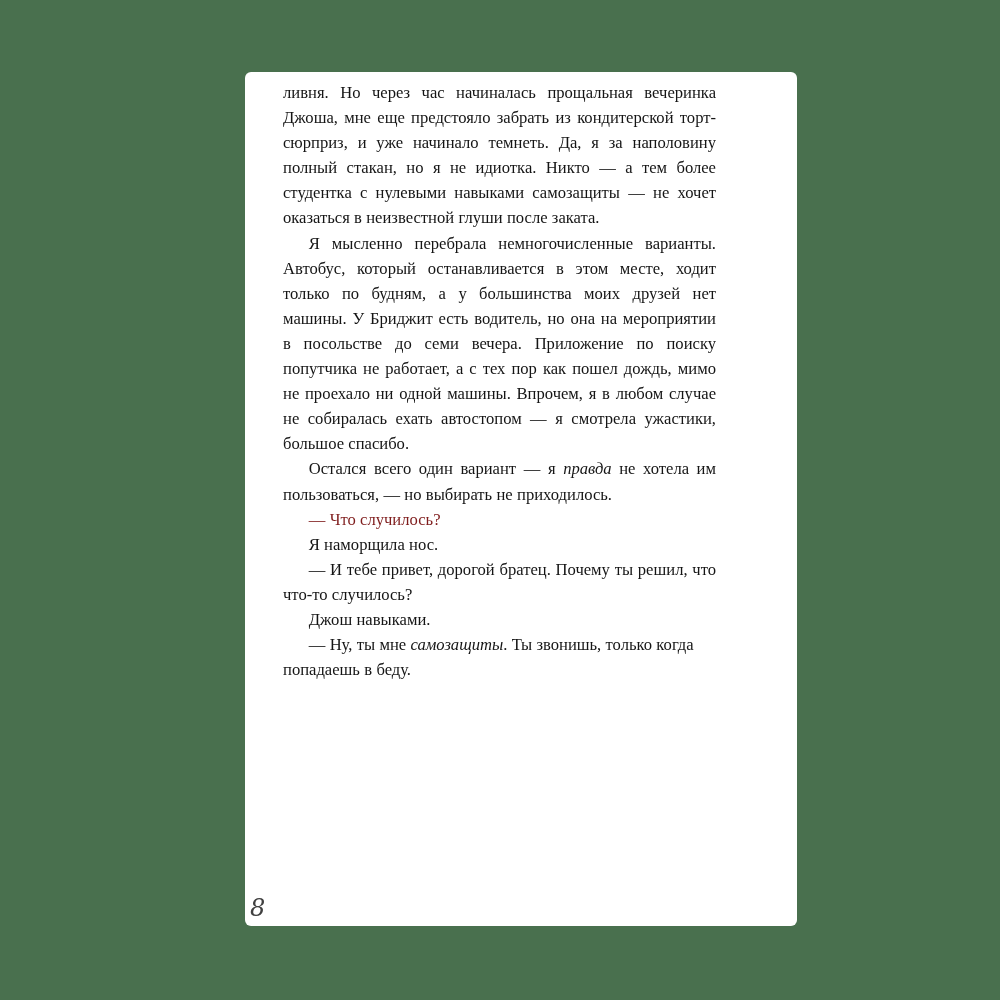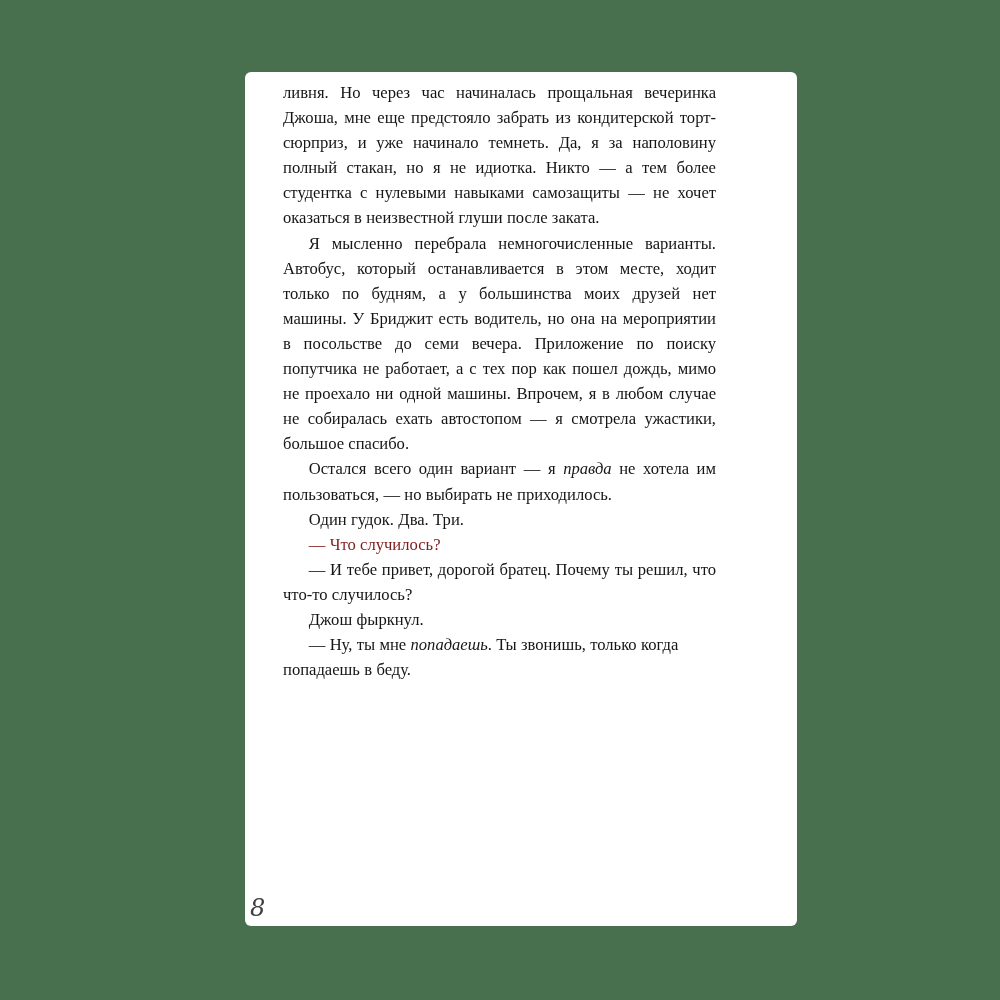--- a/index.html
+++ b/index.html
@@ -73,20 +73,20 @@
 </head>
 <body style="background: rgb(73, 112, 78);">
 
 <div id="backdrop" style="background: rgb(73, 112, 78);"></div>
 
 <div id="book-page" style="background: rgb(255, 255, 255);">
   <div id="text-column">
       <p class="para noindent" style="color: rgb(21, 21, 21);">ливня. Но через час начиналась прощальная вечеринка Джоша, мне еще предстояло забрать из кондитерской торт-сюрприз, и уже начинало темнеть. Да, я за наполовину полный стакан, но я не идиотка. Никто — а тем более студентка с нулевыми навыками самозащиты — не хочет оказаться в неизвестной глуши после заката.</p>
       <p class="para" style="color: rgb(21, 21, 21);">Я мысленно перебрала немногочисленные варианты. Автобус, который останавливается в этом месте, ходит только по будням, а у большинства моих друзей нет машины. У Бриджит есть водитель, но она на мероприятии в посольстве до семи вечера. Приложение по поиску попутчика не работает, а с тех пор как пошел дождь, мимо не проехало ни одной машины. Впрочем, я в любом случае не собиралась ехать автостопом — я смотрела ужастики, большое спасибо.</p>
       <p class="para" style="color: rgb(21, 21, 21);">Остался всего один вариант — я <em class="emph">правда</em> не хотела им пользоваться, — но выбирать не приходилось.</p>
-      <p class="para" style="color: rgb(21, 21, 21);">Один гудок. Два. Три.</p>
       <p class="para" style="color: #7f1d1d;">— Что случилось?</p>
+      <p class="para" style="color: rgb(21, 21, 21);">Я наморщила нос.</p>
       <p class="para" style="color: rgb(21, 21, 21);">— И тебе привет, дорогой братец. Почему ты решил, что что-то случилось?</p>
-      <p class="para" style="color: rgb(21, 21, 21);">Джош фыркнул.</p>
-      <p class="para" style="color: rgb(21, 21, 21);">— Ну, ты мне <em class="emph">попадаешь</em>. Ты звонишь, только когда попадаешь в беду.</p>
+      <p class="para" style="color: rgb(21, 21, 21);">Джош навыками.</p>
+      <p class="para" style="color: rgb(21, 21, 21);">— Ну, ты мне <em class="emph">самозащиты</em>. Ты звонишь, только когда попадаешь в беду.</p>
     </div>
   <div id="page-number" style="color: rgb(64, 64, 64);">8</div>
 </div>
 
 </body></html>

